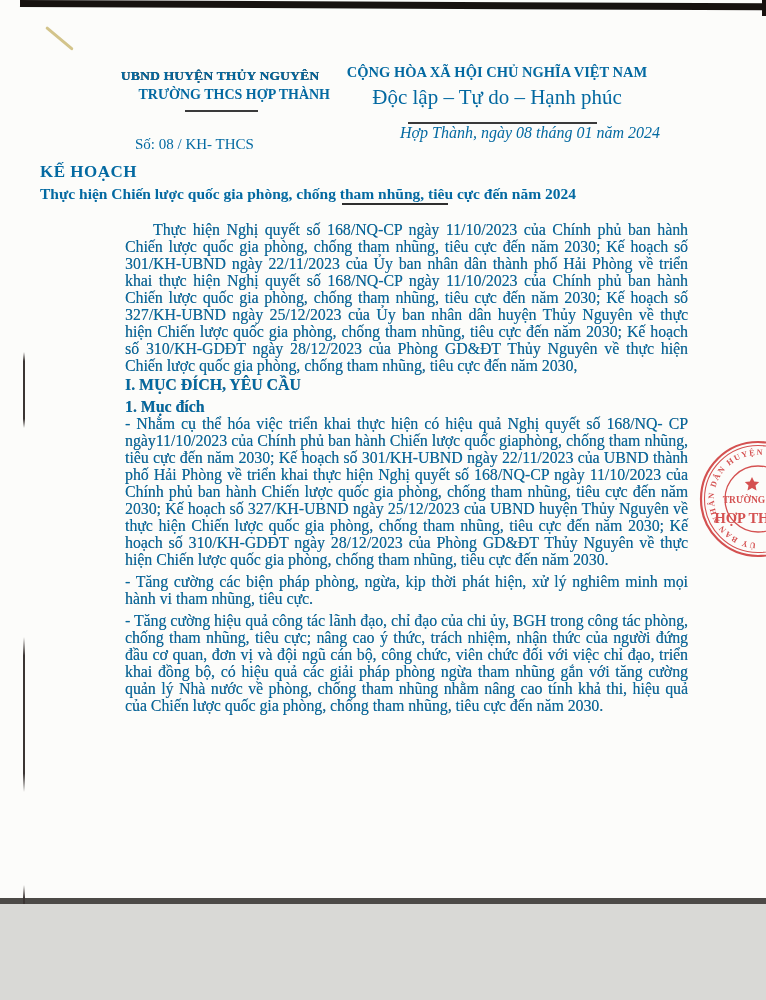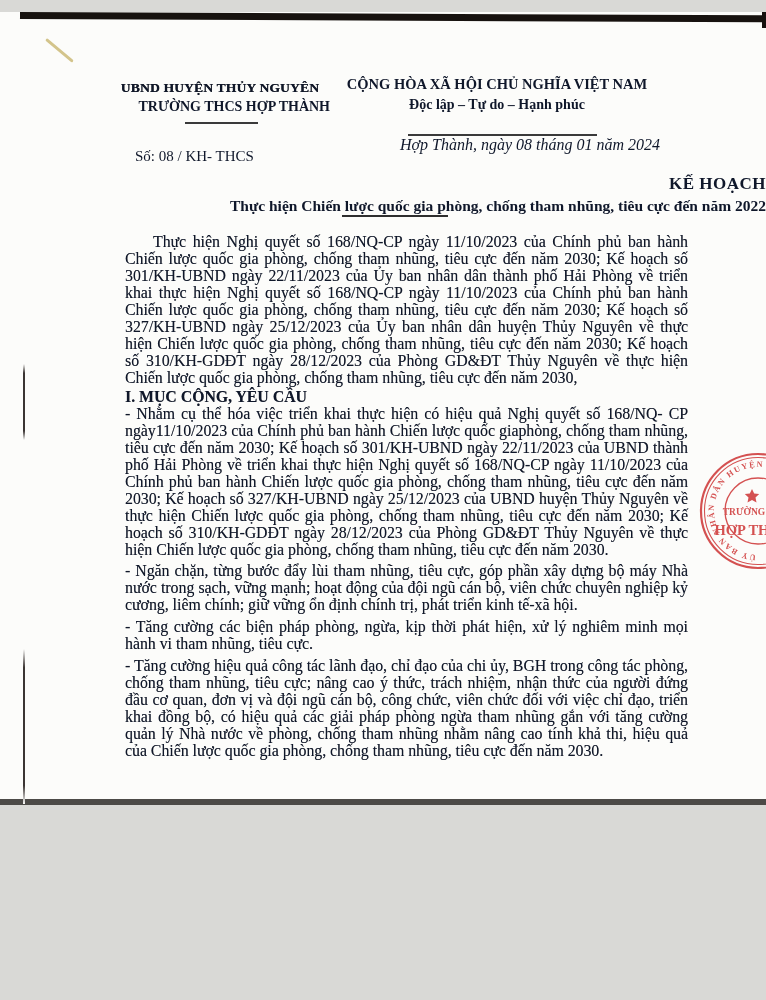--- a/index.html
+++ b/index.html
@@ -1,46 +1,46 @@
 <!DOCTYPE html>
 <html><head>
 <meta charset="utf-8">
 <style>
   html,body{margin:0;padding:0;background:#d9d9d6;}
   .page{
     position:relative;
-    width:766px;height:793px;
-    margin:12px auto;
+    width:766px;height:904px;
+    margin:0 auto;
     background:#fcfcfa;
     overflow:hidden;
     font-family:"Liberation Serif","DejaVu Serif",serif;
-    color:#0f172a;
+    color:#0369a1;
   }
   
   .top-bar{position:absolute;left:20px;top:0;width:760px;height:7px;background:#17120f;transform:rotate(0.25deg);transform-origin:left top;}
   .right-sliver{position:absolute;right:0;top:0;width:4px;height:16px;background:#17120f;}
   .bottom-bar{position:absolute;left:0;bottom:0;width:766px;height:6px;background:#4c4a47;}
   .left-line{position:absolute;left:23px;width:2px;background:linear-gradient(#fcfcfa,#3b3533 12%,#3b3533 88%,#fcfcfa);}
   .left-line.a{top:352px;height:76px;}
   .left-line.b{top:637px;height:155px;}
   .left-line.c{top:885px;height:112px;}
   .fold-mark{position:absolute;left:47px;top:26px;width:35px;height:2.5px;background:#d3c48b;transform:rotate(40deg);transform-origin:left top;border-radius:2px;}
   
   .org-block{position:absolute;left:110px;top:68px;width:220px;text-align:center;line-height:1.25;}
   .org-line1{font-size:13.5px;letter-spacing:.2px;font-weight:600;text-shadow:.2px 0 0 #242424;}
   .org-line2{font-size:14px;font-weight:bold;margin-top:1px;text-align:right;}
   .org-underline{position:absolute;left:185px;top:110px;width:73px;height:2px;background:#3a3a3a;}
   .national-block{position:absolute;left:332px;top:64px;width:330px;text-align:center;line-height:1.2;}
   .national-line1{font-size:14.5px;font-weight:bold;}
-  .national-line2{font-size:14px;font-weight:bold;margin-top:4px;}
+  .national-line2{font-size:21px;font-weight:normal;margin-top:4px;}
   .national-underline{position:absolute;left:408px;top:122px;width:189px;height:2px;background:#3a3a3a;}
   .doc-number{position:absolute;left:135px;top:136px;font-size:15px;}
   .place-date{position:absolute;left:400px;top:124px;font-size:16px;font-weight:normal;font-style:italic;}
   
-  .title-block{position:absolute;left:40px;top:162px;width:726px;text-align:right;}
+  .title-block{position:absolute;left:40px;top:162px;width:726px;text-align:left;}
   .title-line1{font-size:17px;font-weight:bold;letter-spacing:.5px;}
   .title-line2{font-size:15.5px;font-weight:bold;margin-top:3px;}
   .title-underline{position:absolute;left:342px;top:203px;width:106px;height:2px;background:#2e2e2e;}
   
   .doc-body{
     position:absolute;left:125px;top:221px;width:563px;
     font-size:15.8px;line-height:17px;text-align:justify;
     text-shadow:.2px .2px .5px rgba(40,40,40,.5);
   }
   .doc-body p{margin:0;}
@@ -77,29 +77,29 @@
     <div class="national-line1">CỘNG HÒA XÃ HỘI CHỦ NGHĨA VIỆT NAM</div>
     <div class="national-line2">Độc lập – Tự do – Hạnh phúc</div>
   </div>
   <div class="national-underline"></div>
 
   <div class="doc-number">Số:  08 / KH- THCS</div>
   <div class="place-date">Hợp Thành,  ngày  08  tháng 01 năm 2024</div>
 
   <div class="title-block">
     <div class="title-line1">KẾ HOẠCH</div>
-    <div class="title-line2">Thực hiện Chiến lược quốc gia phòng, chống tham nhũng, tiêu cực đến năm 2022</div>
+    <div class="title-line2">Thực hiện Chiến lược quốc gia phòng, chống tham nhũng, tiêu cực đến năm 2024</div>
   </div>
   <div class="title-underline"></div>
 
   <div class="doc-body">
     <p class="p-indent">Thực hiện Nghị quyết số 168/NQ-CP ngày 11/10/2023 của Chính phủ ban hành Chiến lược quốc gia phòng, chống tham nhũng, tiêu cực đến năm 2030; Kế hoạch số 301/KH-UBND ngày 22/11/2023 của Ủy ban nhân dân thành phố Hải Phòng về triển khai thực hiện Nghị quyết số 168/NQ-CP ngày 11/10/2023 của Chính phủ ban hành Chiến lược quốc gia phòng, chống tham nhũng, tiêu cực đến năm 2030; Kế hoạch số 327/KH-UBND ngày 25/12/2023 của Ủy ban nhân dân huyện Thủy Nguyên về thực hiện Chiến lược quốc gia phòng, chống tham nhũng, tiêu cực đến năm 2030; Kế hoạch số 310/KH-GDĐT ngày 28/12/2023 của Phòng GD&amp;ĐT Thủy Nguyên về thực hiện Chiến lược quốc gia phòng, chống tham nhũng, tiêu cực đến năm 2030,</p>
-    <p class="sec-head">I. MỤC CỘNG, YÊU CẦU</p>
+    <p class="sec-head">I. MỤC ĐÍCH, YÊU CẦU</p>
+    <p class="sub-head">1. Mục đích</p>
     <p>- Nhằm cụ thể hóa việc triển khai thực hiện có hiệu quả Nghị quyết số 168/NQ- CP ngày11/10/2023 của Chính phủ ban hành Chiến lược quốc giaphòng, chống tham nhũng, tiêu cực đến năm 2030; Kế hoạch số 301/KH-UBND ngày 22/11/2023 của UBND thành phố Hải Phòng về triển khai thực hiện Nghị quyết số 168/NQ-CP ngày 11/10/2023 của Chính phủ ban hành Chiến lược quốc gia phòng, chống tham nhũng, tiêu cực đến năm 2030; Kế hoạch số 327/KH-UBND ngày 25/12/2023 của UBND huyện Thủy Nguyên về thực hiện Chiến lược quốc gia phòng, chống tham nhũng, tiêu cực đến năm 2030; Kế hoạch số 310/KH-GDĐT ngày 28/12/2023 của Phòng GD&amp;ĐT Thủy Nguyên về thực hiện Chiến lược quốc gia phòng, chống tham nhũng, tiêu cực đến năm 2030.</p>
-    <p class="m4">- Ngăn chặn, từng bước đẩy lùi tham nhũng, tiêu cực, góp phần xây dựng bộ máy Nhà nước trong sạch, vững mạnh; hoạt động của đội ngũ cán bộ, viên chức chuyên nghiệp kỷ cương, liêm chính; giữ vững ổn định chính trị, phát triển kinh tế-xã hội.</p>
     <p class="m5">- Tăng cường các biện pháp phòng, ngừa, kịp thời phát hiện, xử lý nghiêm minh mọi hành vi tham nhũng, tiêu cực.</p>
     <p class="m5">- Tăng cường hiệu quả công tác lãnh đạo, chỉ đạo của chi ủy, BGH trong công tác phòng, chống tham nhũng, tiêu cực; nâng cao ý thức, trách nhiệm, nhận thức của người đứng đầu cơ quan, đơn vị và đội ngũ cán bộ, công chức, viên chức đối với việc chỉ đạo, triển khai đồng bộ, có hiệu quả các giải pháp phòng ngừa tham nhũng gắn với tăng cường quản lý Nhà nước về phòng, chống tham nhũng nhằm nâng cao tính khả thi, hiệu quả của Chiến lược quốc gia phòng, chống tham nhũng, tiêu cực đến năm 2030.</p>
   </div>
 
   <svg class="stamp-svg" width="766" height="1000" viewBox="0 0 766 1000">
     <g stroke="#cf3a3a" fill="none">
       <circle cx="758" cy="499" r="57" stroke-width="2.2"></circle>
       <circle cx="758" cy="499" r="53.5" stroke-width="1.1"></circle>
       <circle cx="758" cy="499" r="33" stroke-width="1.3"></circle>
     </g>

